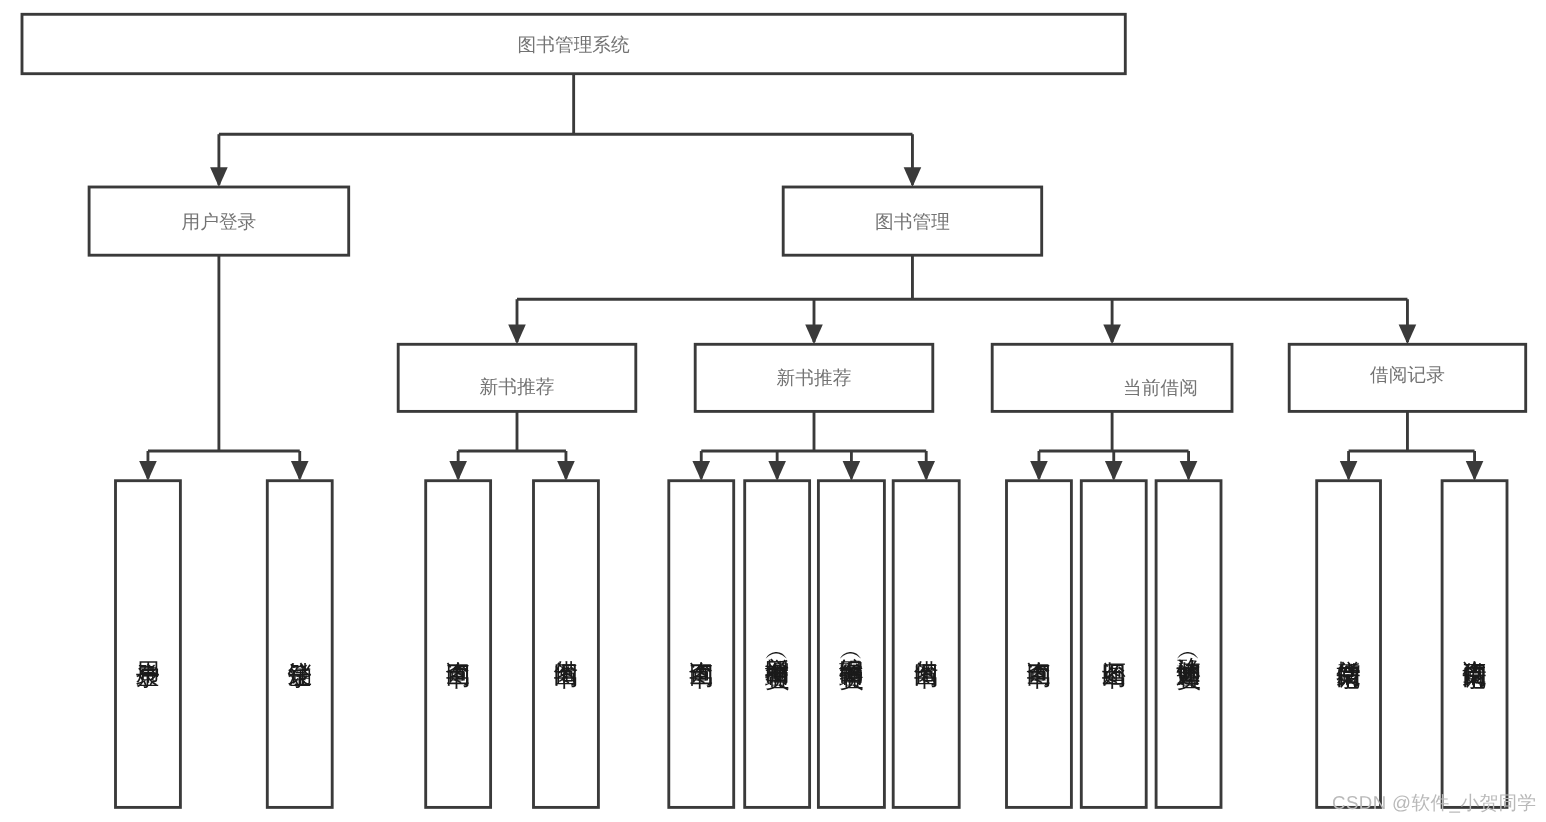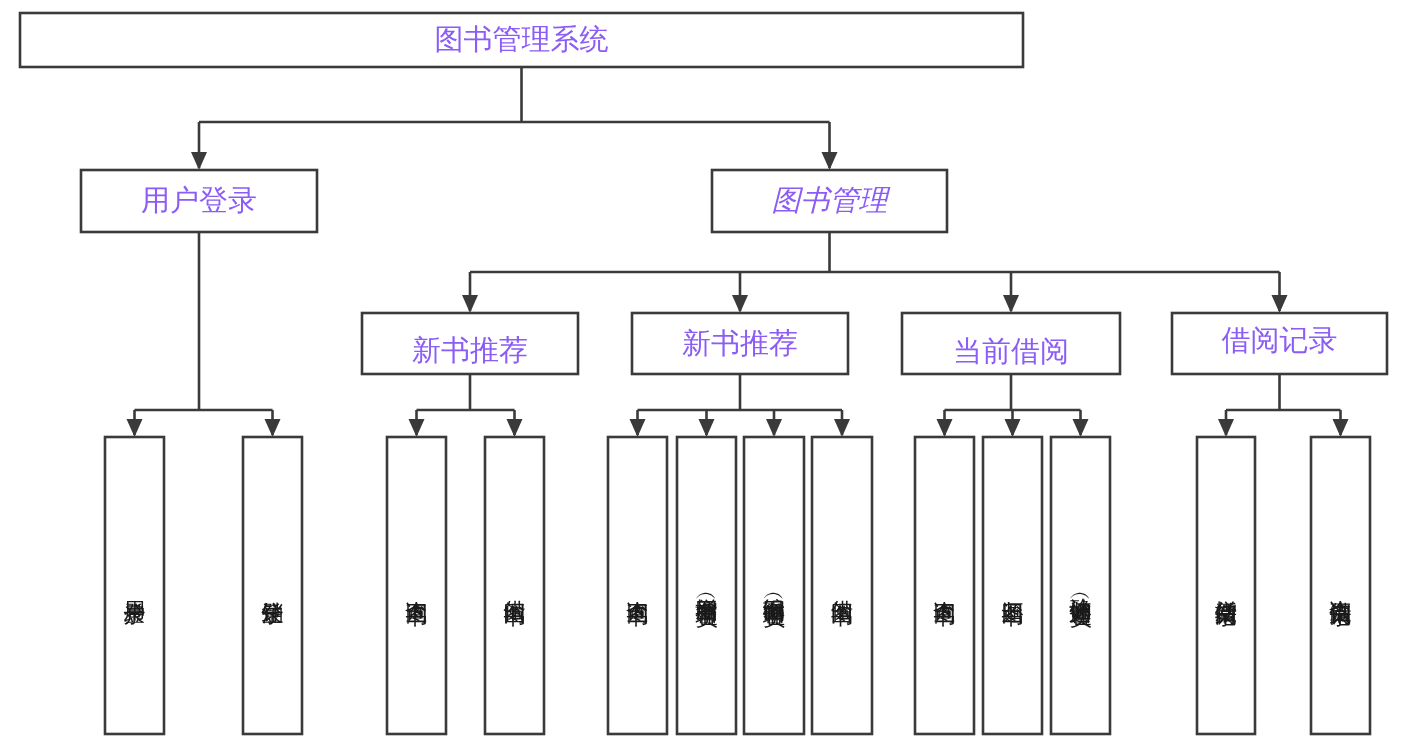--- a/index.html
+++ b/index.html
@@ -54,22 +54,22 @@
     color: #1a1a1a;
     white-space: nowrap;
     pointer-events: none;
     font-family: "Liberation Sans", "DejaVu Sans", sans-serif;
   }
   .hlabel-wrap {
     position: absolute;
     display: flex;
     align-items: center;
     justify-content: center;
-    font-size: 29px;
-    color: #8b5cf6;
+    font-size: 17px;
+    color: #737373;
     white-space: nowrap;
     pointer-events: none;
     font-family: "Liberation Sans", "DejaVu Sans", sans-serif;
   }
   .watermark {
     position: absolute;
     right: 8px;
     bottom: 6px;
     font-size: 17px;
     color: #b9b9b9;
@@ -158,33 +158,34 @@
         <rect x="983" y="437" width="59" height="297" class="node-box"></rect>
         <rect x="1051" y="437" width="59" height="297" class="node-box"></rect>
         <rect x="1197" y="437" width="58" height="297" class="node-box"></rect>
         <rect x="1311" y="437" width="59" height="297" class="node-box"></rect>
       </g>
   </svg>
 
   <div id="labels-layer">
       <div class="hlabel-wrap" style="left: 20px; top: 13px; width: 1003px; height: 54px;">图书管理系统</div>
       <div class="hlabel-wrap" style="left: 81px; top: 170px; width: 236px; height: 62px;">用户登录</div>
-      <div class="hlabel-wrap" style="left: 712px; top: 170px; width: 235px; height: 62px; font-style: italic;">图书管理</div>
+      <div class="hlabel-wrap" style="left: 712px; top: 170px; width: 235px; height: 62px;">图书管理</div>
       <div class="hlabel-wrap" style="left: 362px; top: 313px; width: 216px; height: 76px;">新书推荐</div>
       <div class="hlabel-wrap" style="left: 632px; top: 313px; width: 216px; height: 61px;">新书推荐</div>
-      <div class="hlabel-wrap" style="left: 902px; top: 313px; width: 218px; height: 78px;">当前借阅</div>
+      <div class="hlabel-wrap" style="left: 902px; top: 313px; width: 218px; height: 78px; padding-left: 44px;">当前借阅</div>
       <div class="hlabel-wrap" style="left: 1172px; top: 304px; width: 215px; height: 73px;">借阅记录</div>
       <div class="vlabel-wrap" style="left: 105px; top: 437px; width: 59px; height: 297px;">用户登录</div>
       <div class="vlabel-wrap" style="left: 243px; top: 437px; width: 59px; height: 297px;">注销登录</div>
       <div class="vlabel-wrap" style="left: 387px; top: 437px; width: 59px; height: 297px;">查询图书</div>
       <div class="vlabel-wrap" style="left: 485px; top: 437px; width: 59px; height: 297px;">借阅图书</div>
       <div class="vlabel-wrap" style="left: 608px; top: 437px; width: 59px; height: 297px;">查询图书</div>
       <div class="vlabel-wrap" style="left: 677px; top: 437px; width: 59px; height: 297px;">新增图书（管理员）</div>
       <div class="vlabel-wrap" style="left: 744px; top: 437px; width: 60px; height: 297px;">编辑图书（管理员）</div>
       <div class="vlabel-wrap" style="left: 812px; top: 437px; width: 60px; height: 297px;">借阅图书</div>
       <div class="vlabel-wrap" style="left: 915px; top: 437px; width: 59px; height: 297px;">查询图书</div>
       <div class="vlabel-wrap" style="left: 983px; top: 437px; width: 59px; height: 297px;">归还图书</div>
       <div class="vlabel-wrap" style="left: 1051px; top: 437px; width: 59px; height: 297px;">确认归还（管理员）</div>
       <div class="vlabel-wrap" style="left: 1197px; top: 437px; width: 58px; height: 297px;">新增借阅记录</div>
       <div class="vlabel-wrap" style="left: 1311px; top: 437px; width: 59px; height: 297px;">查询借阅记录</div>
     </div>
 
+  <div class="watermark">CSDN @软件_小贺同学</div>
 </div>
 
 </body></html>

